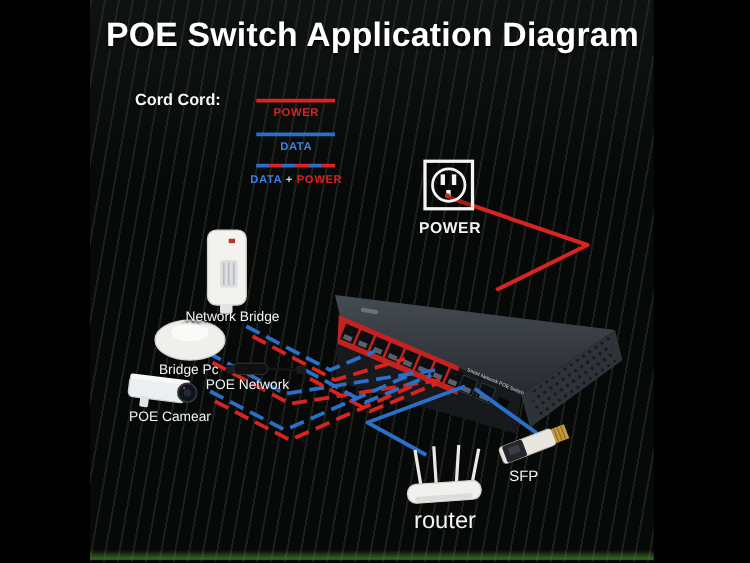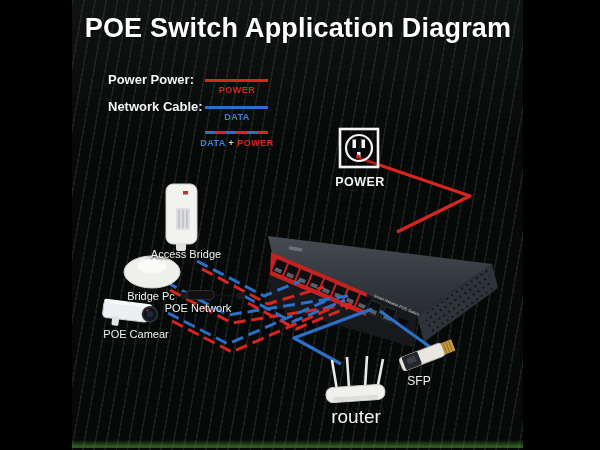--- a/index.html
+++ b/index.html
@@ -168,36 +168,35 @@
       <circle cx="359" cy="148" r="13" fill="none" stroke="#f4f4f4" stroke-width="2.2"></circle>
       <rect x="352.5" y="139.5" width="3.5" height="8.5" fill="#f4f4f4"></rect>
       <rect x="361.5" y="139.5" width="3.5" height="8.5" fill="#f4f4f4"></rect>
       <rect x="357" y="152" width="3.5" height="5" fill="#f4f4f4"></rect>
       <circle cx="358" cy="156.5" r="2" fill="#d92420"></circle>
     </g>
   </svg>
 
   <div id="page-title">POE Switch Application Diagram</div>
 
-  <div class="abs legend-label" style="left:108px;top:72px">Power Power:</div>
+  <div class="abs legend-label" style="left:108px;top:72px">Cord Cord:</div>
   <div class="abs line-sample" style="left:205px;top:79px;background:#d92420"></div>
   <div class="abs legend-tag" style="left:237px;top:85px;color:#d92420">POWER</div>
 
-  <div class="abs legend-label" style="left:108px;top:99px">Network Cable:</div>
   <div class="abs line-sample" style="left:205px;top:106px;background:#2a6fc8"></div>
   <div class="abs legend-tag" style="left:237px;top:112px;color:#3c82de">DATA</div>
 
   <div class="abs line-sample" style="left:205px;top:131px;background:repeating-linear-gradient(90deg,#2a6fc8 0 10px,#d92420 10px 21px)"></div>
   <div class="abs legend-tag" style="left:237px;top:138px">
     <span style="color:#3c82de">DATA</span>
     <span style="color:#cdd6e8">+</span>
     <span style="color:#d92420">POWER</span>
   </div>
 
-  <div class="abs dev-label" style="left:186px;top:248px">Access Bridge</div>
+  <div class="abs dev-label" style="left:186px;top:248px">Network Bridge</div>
   <div class="abs dev-label" style="left:151px;top:290px">Bridge Pc</div>
   <div class="abs dev-label" style="left:198px;top:302px">POE Network</div>
   <div class="abs dev-label" style="left:136px;top:328px">POE Camear</div>
   <div class="abs dev-label" style="left:356px;top:406px;font-size:19px">router</div>
   <div class="abs dev-label" style="left:419px;top:374px;font-size:12px">SFP</div>
   <div class="abs dev-label" style="left:360px;top:175px;font-weight:700;font-size:12.5px;letter-spacing:.5px">POWER</div>
 
   <div id="green-glow"></div>
 </div>
 

